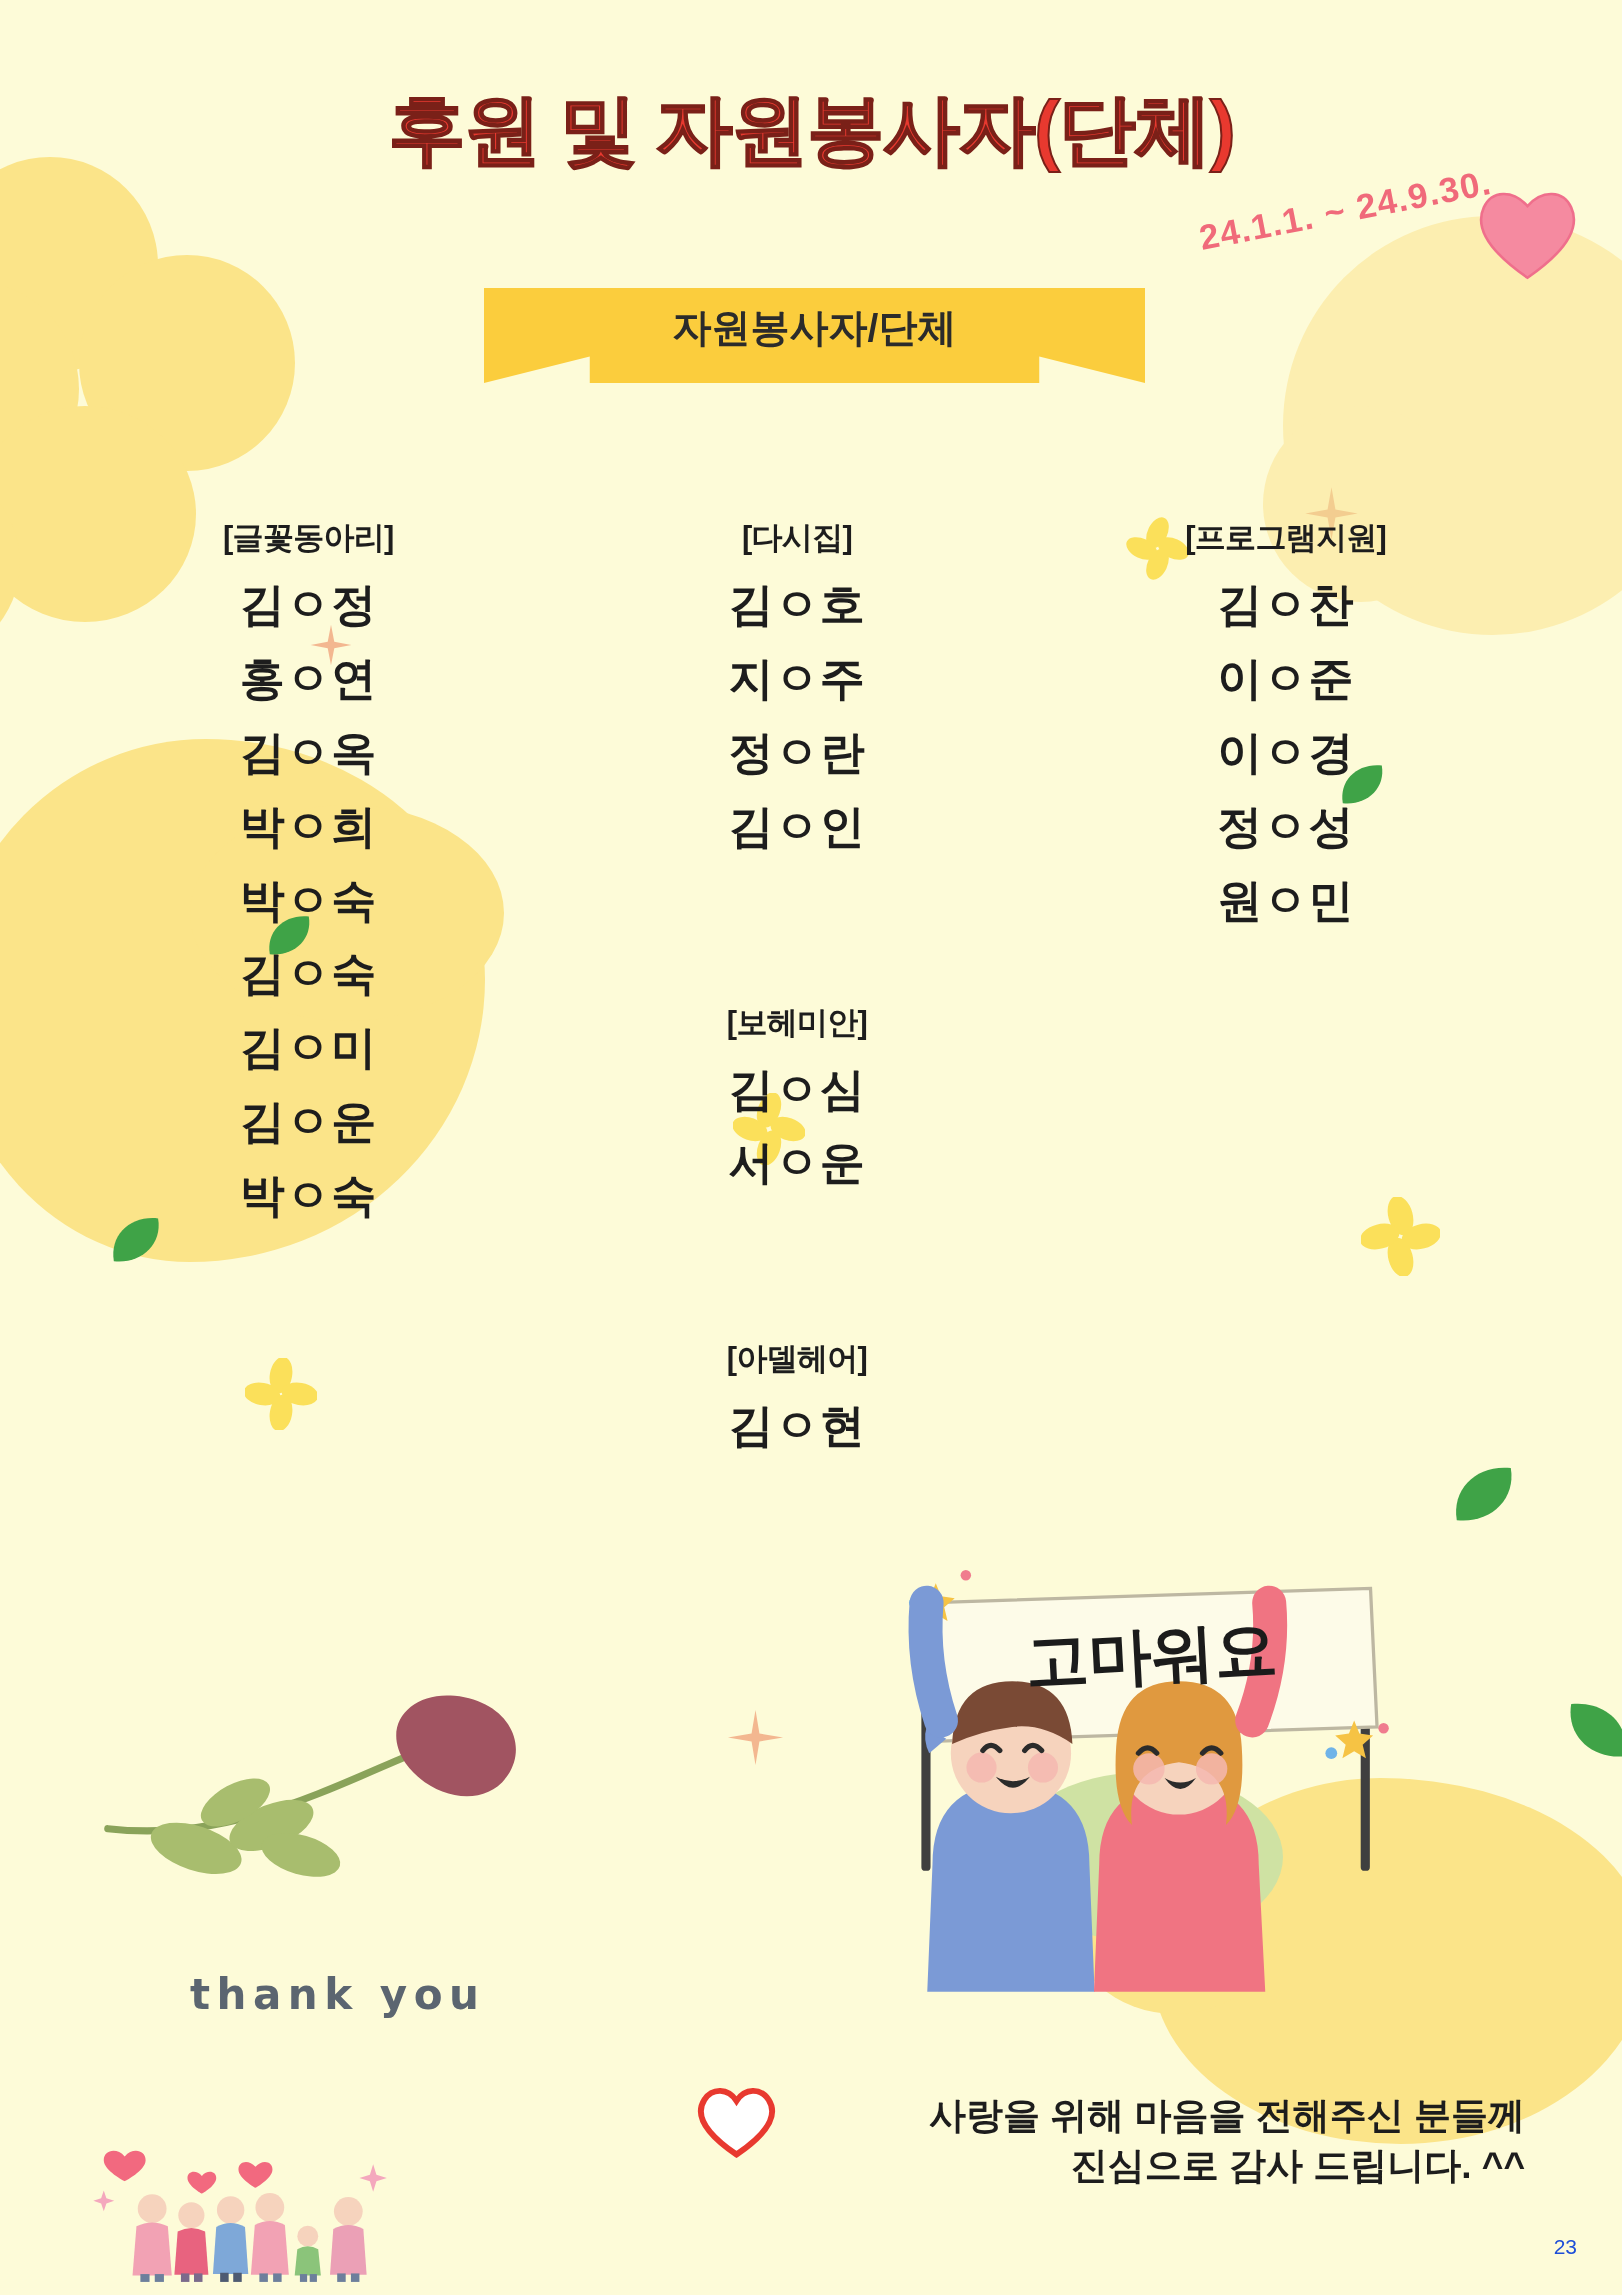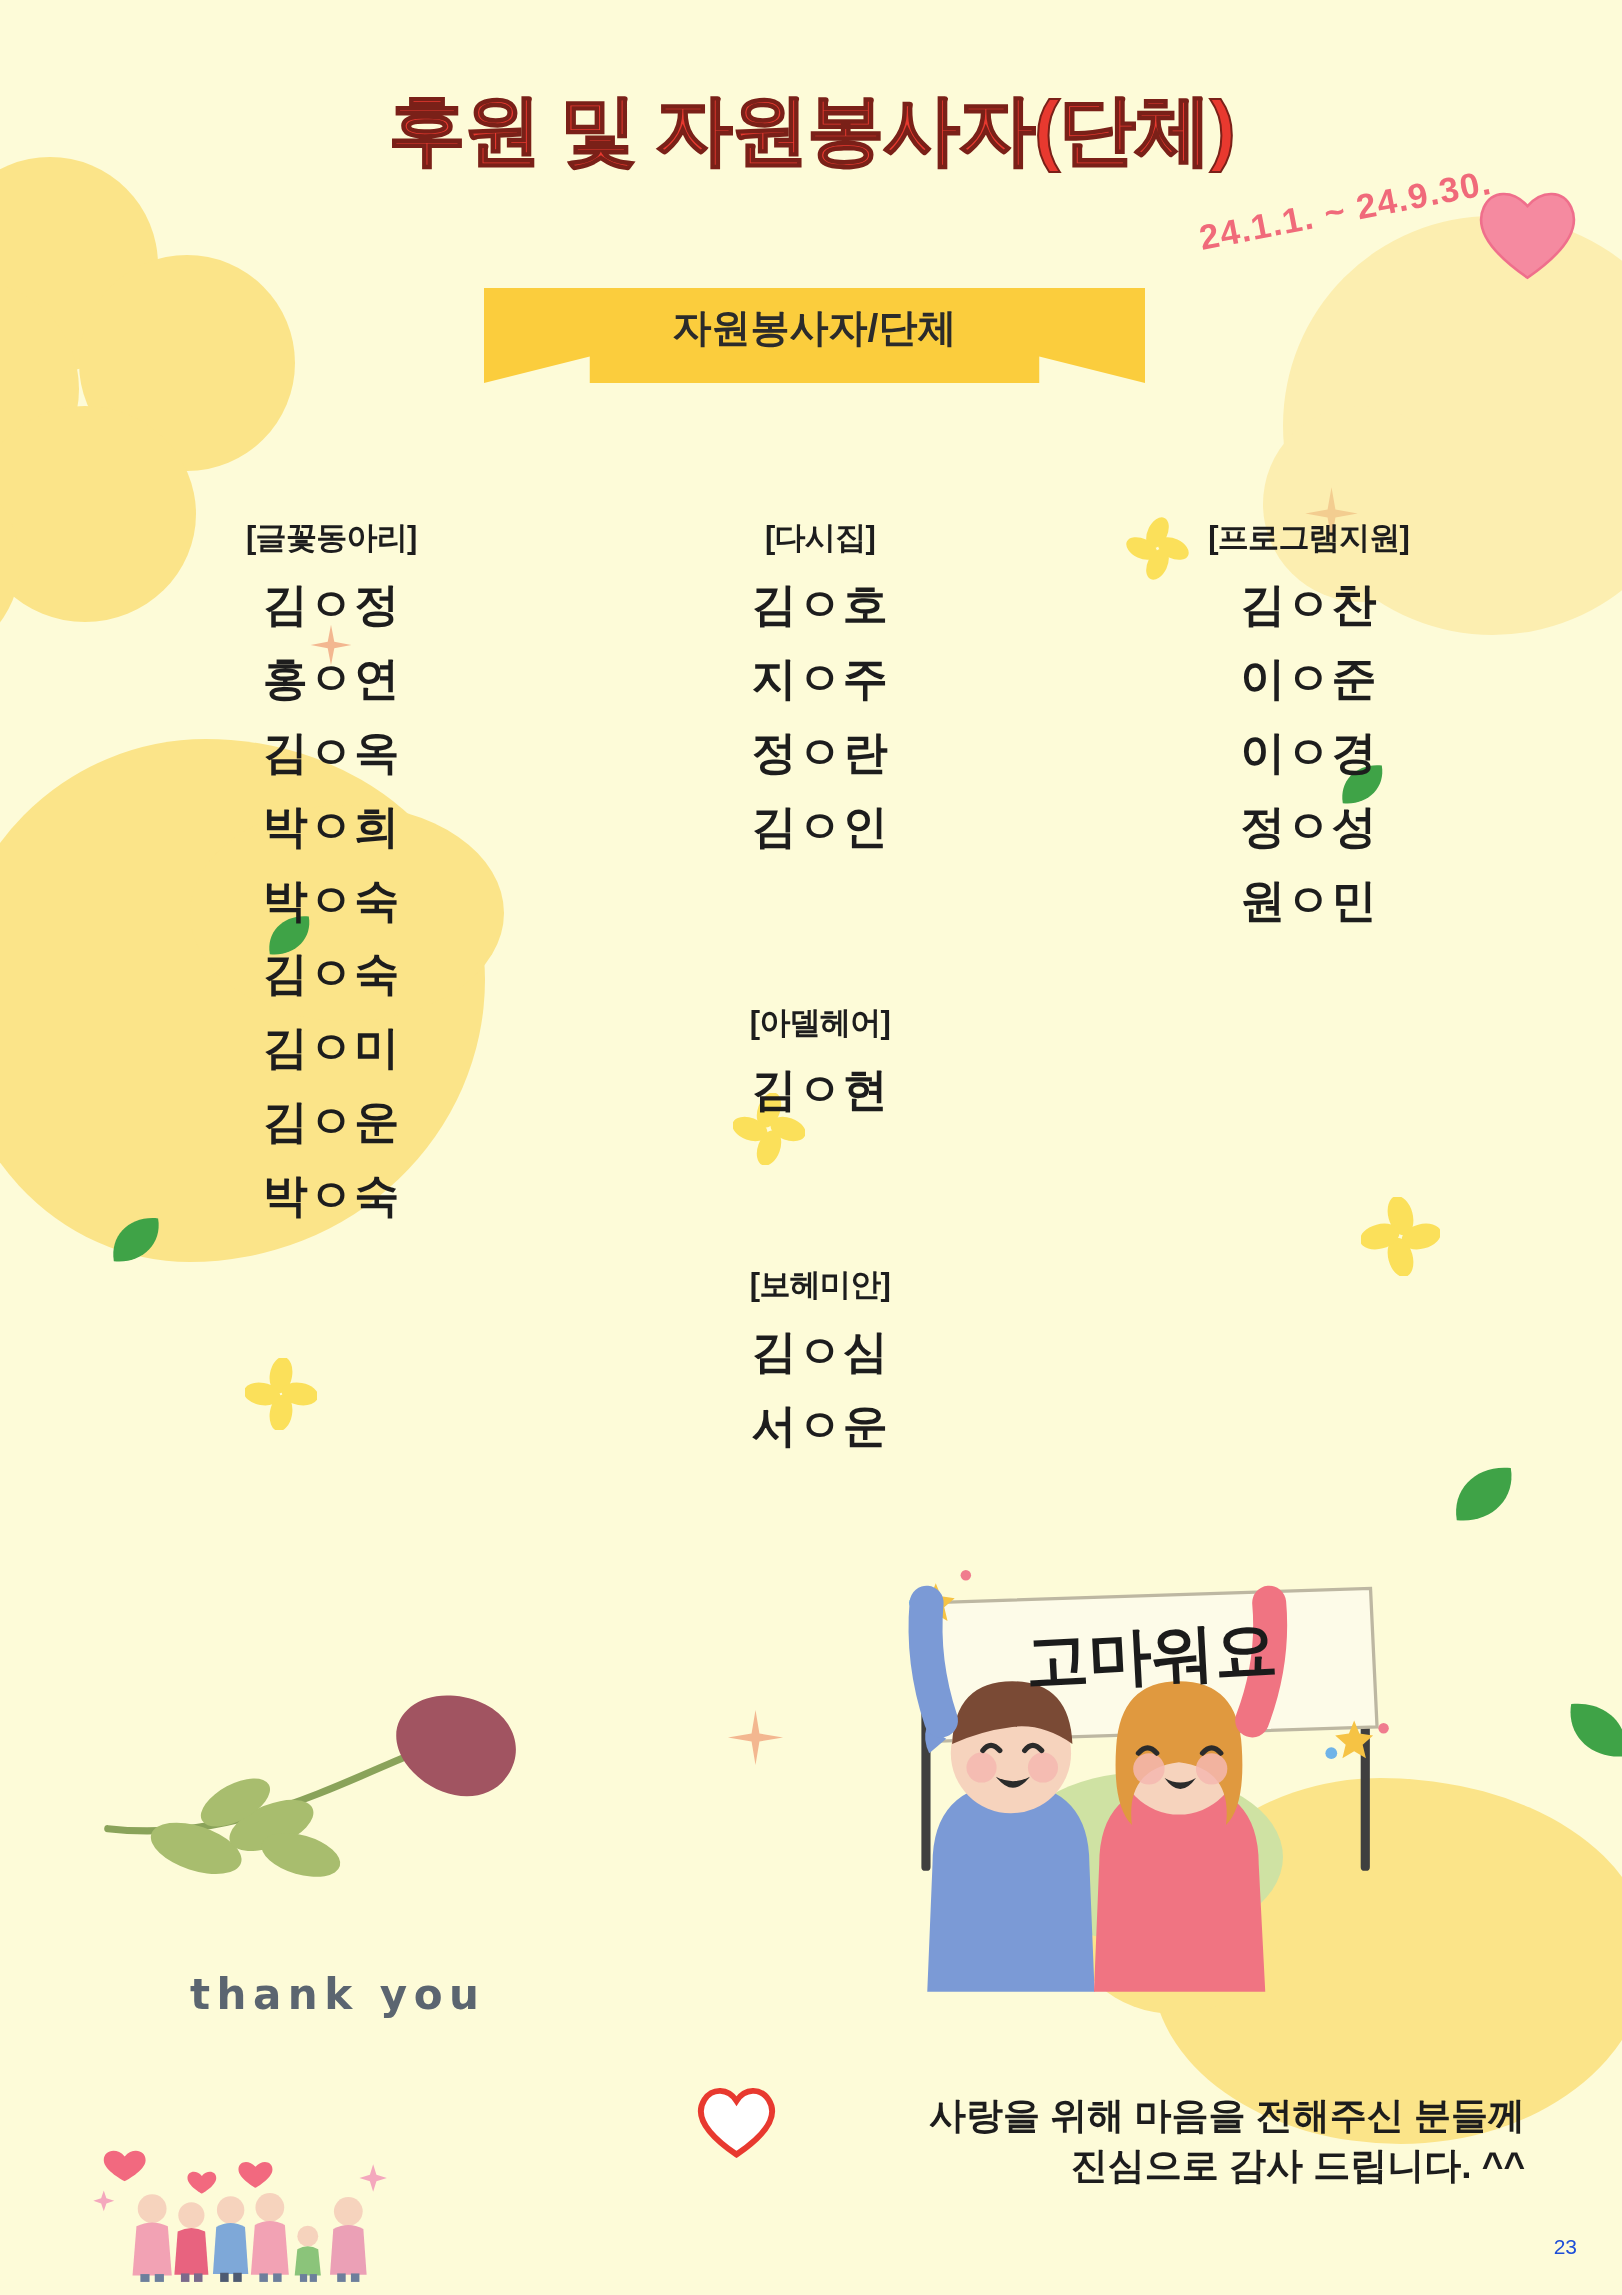--- a/index.html
+++ b/index.html
@@ -162,21 +162,21 @@
     font-size: 39px;
     font-weight: 700;
     color: #2b2b2b;
     padding-bottom: 16px;
   }
 
   
   #columns {
     position: absolute;
     top: 517px;
-    left: 87px;
+    left: 64px;
     width: 1466px;
     display: flex;
     z-index: 4;
   }
   .column {
     flex: 1;
     display: flex;
     flex-direction: column;
     align-items: center;
   }
@@ -385,27 +385,27 @@
 
   <div class="column">
     <div class="group">
       <div class="group-title">[다시집]</div>
       <div class="group-name">김ㅇ호</div>
       <div class="group-name">지ㅇ주</div>
       <div class="group-name">정ㅇ란</div>
       <div class="group-name">김ㅇ인</div>
     </div>
     <div class="group" style="margin-top:82px;">
-      <div class="group-title">[아델헤어]</div>
-      <div class="group-name">김ㅇ현</div>
-    </div>
-    <div class="group" style="margin-top:82px;">
       <div class="group-title">[보헤미안]</div>
       <div class="group-name">김ㅇ심</div>
       <div class="group-name">서ㅇ운</div>
+    </div>
+    <div class="group" style="margin-top:82px;">
+      <div class="group-title">[아델헤어]</div>
+      <div class="group-name">김ㅇ현</div>
     </div>
   </div>
 
 
   <div class="column">
     <div class="group">
       <div class="group-title">[프로그램지원]</div>
       <div class="group-name">김ㅇ찬</div>
       <div class="group-name">이ㅇ준</div>
       <div class="group-name">이ㅇ경</div>

